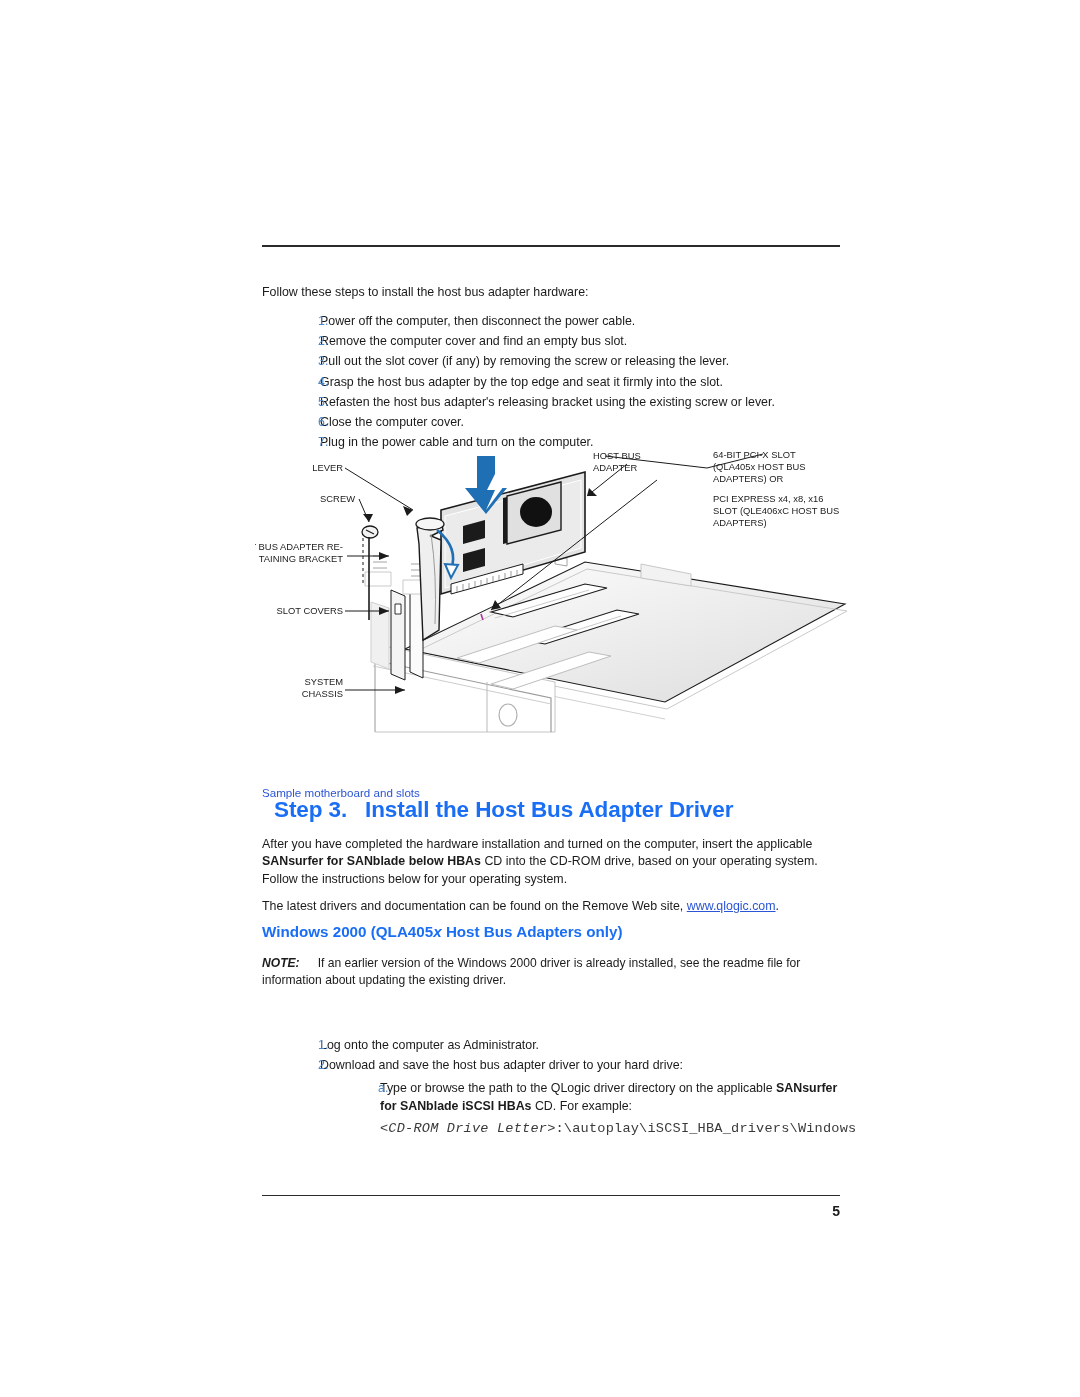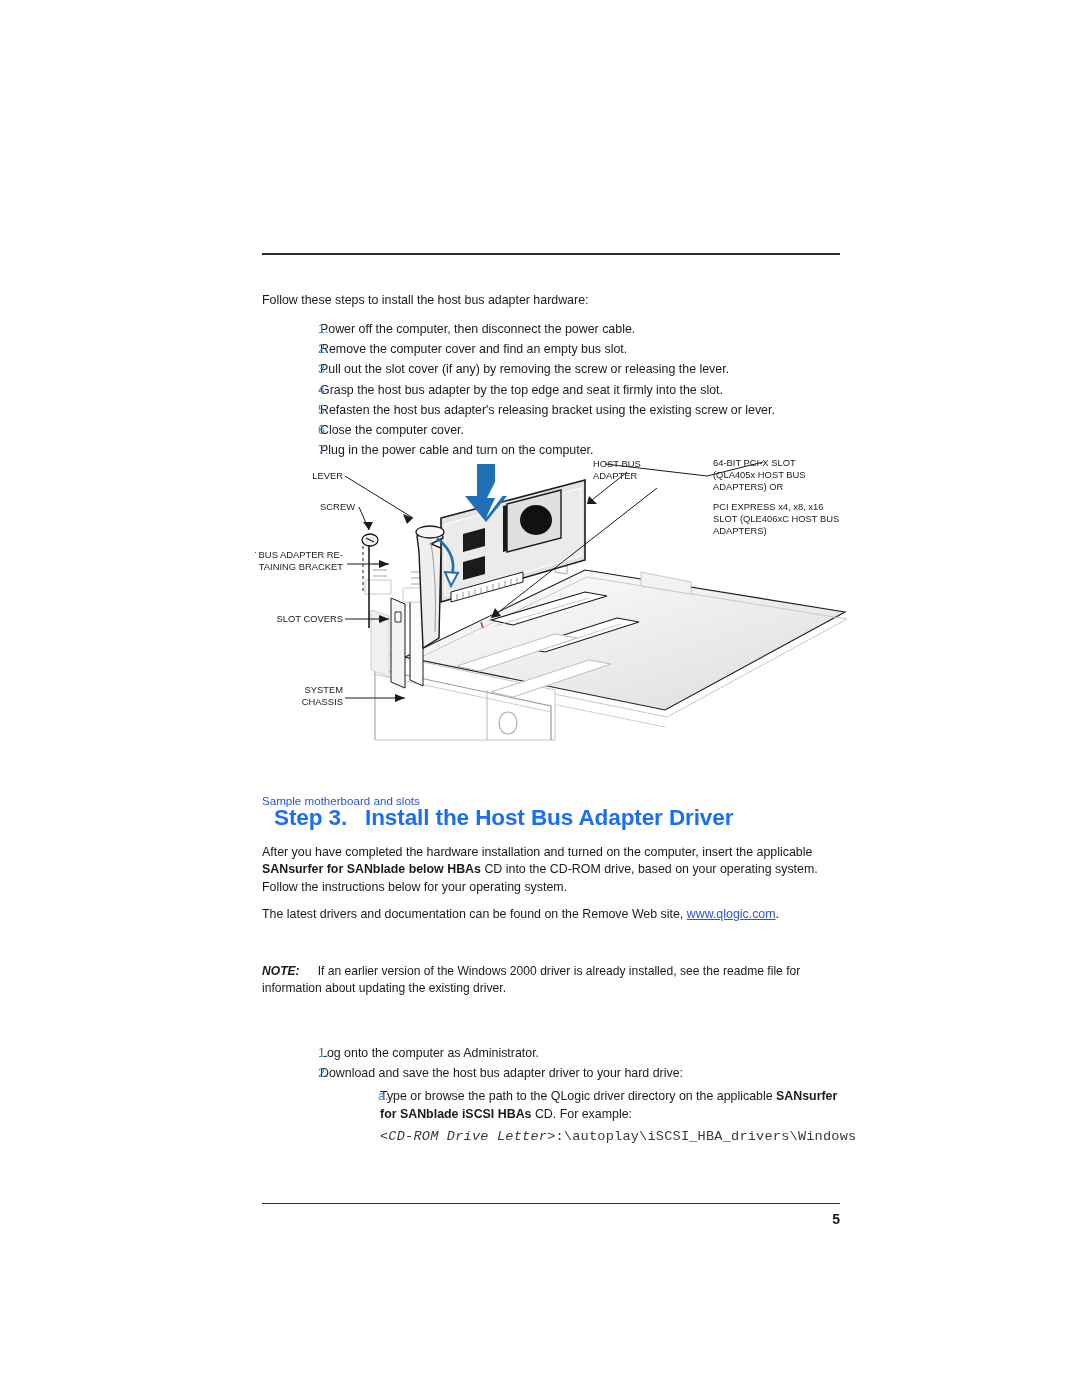--- a/index.html
+++ b/index.html
@@ -10,21 +10,21 @@
   body {
     width: 1080px;
     height: 1397px;
     position: relative;
     font-family: "Liberation Sans", sans-serif;
     color: #000000;
     -webkit-font-smoothing: antialiased;
   }
   .page {
     position: absolute;
-    left: 0; top: 12px;
+    left: 0; top: 4px;
     width: 1080px;
     height: 1219px;
     overflow: hidden;
   }
 
   
   .top-rule {
     position: absolute;
     left: 262px;
     top: 241px;
@@ -376,20 +376,23 @@
   </h1>
 
   <div class="para p1">
     <span>After you have completed the hardware installation and turned on the computer, insert the applicable </span><b class="bd">SANsurfer for SANblade below</b><span> </span><b class="bd">HBAs</b><span> CD into the CD-ROM drive, based on your operating system. Follow the instructions below for your operating system.</span>
   </div>
 
   <div class="para p2">
     <span>The latest drivers and documentation can be found on the Remove Web site, </span><a class="link" href="#">www.qlogic.com</a><span>.</span>
   </div>
 
+  <h2 class="sub-heading">
+    <span>Windows 2000 (QLA405</span><i>x</i><span> Host Bus Adapters only)</span>
+  </h2>
 
   <div class="note">
     <span class="lbl">NOTE:</span><span class="gap"></span><span>If an earlier version of the Windows 2000 driver is already installed, see the readme file for information about updating the existing driver.</span>
   </div>
 
 
   <ol class="steps second">
     <li><span class="num">1.</span><span>Log onto the computer as Administrator.</span></li>
     <li><span class="num">2.</span><span>Download and save the host bus adapter driver to your hard drive:</span></li>
     <li class="sub"><span class="num">a.</span><span>Type or browse the path to the QLogic driver directory on the applicable </span><b class="bd">SANsurfer for SANblade iSCSI HBAs</b><span> CD. For example:</span></li>

